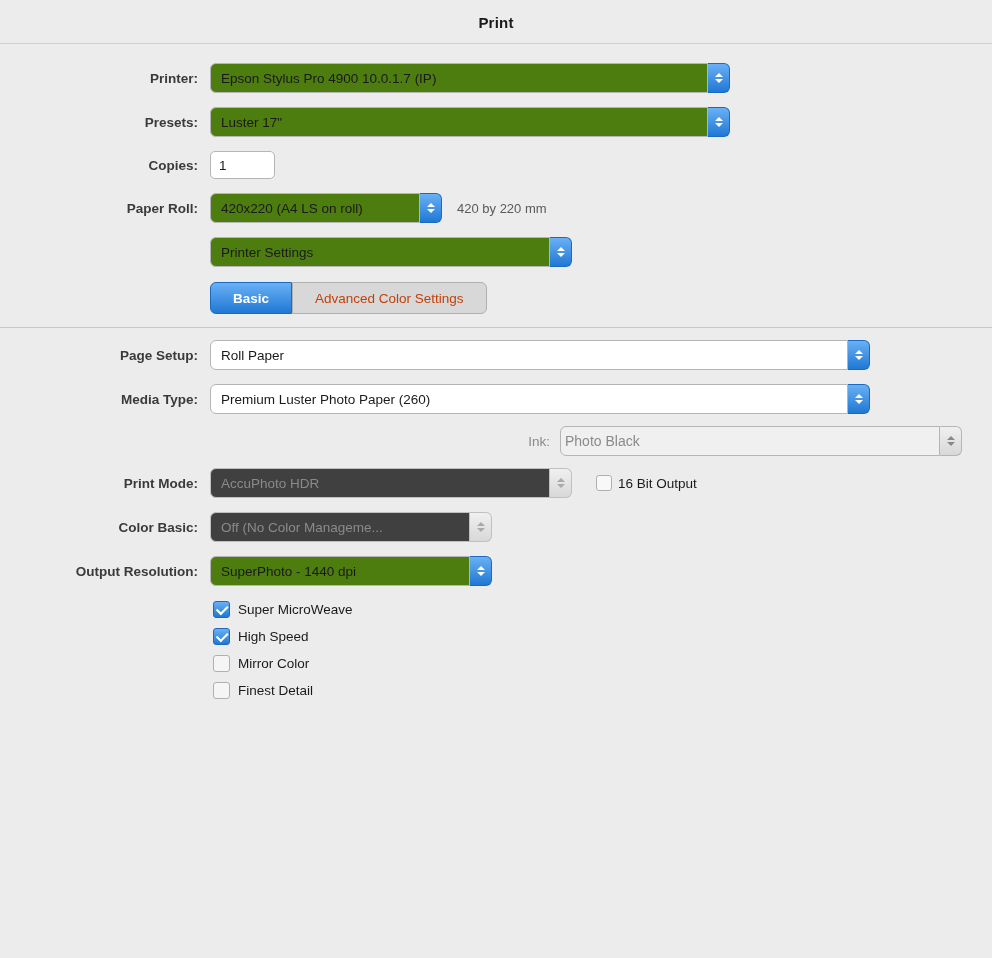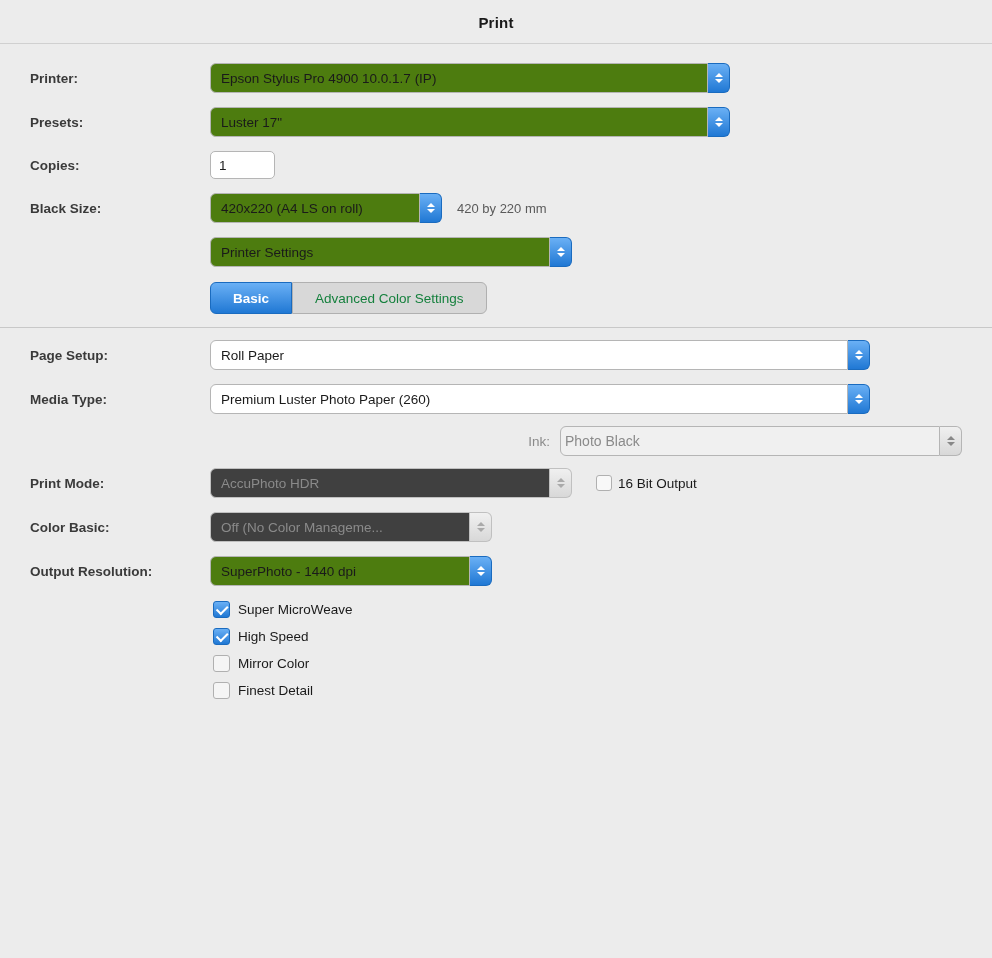--- a/index.html
+++ b/index.html
@@ -50,21 +50,21 @@
     }
 
     .form-row {
       display: flex;
       align-items: center;
       padding: 7px 30px 7px 30px;
       min-height: 38px;
     }
 
     .form-label {
-      text-align: left;
+      text-align: right;
       font-size: 13.5px;
       font-weight: 600;
       color: #3a3a3a;
       min-width: 180px;
       padding-right: 12px;
       flex-shrink: 0;
     }
 
     .form-control-wrap {
       display: flex;
@@ -156,21 +156,21 @@
     .tab-btn {
       padding: 5px 22px;
       font-size: 13.5px;
       font-weight: 500;
       border: 1.5px solid #b0b0b0;
       cursor: pointer;
       height: 32px;
       display: flex;
       align-items: center;
       background: #d8d8d8;
-      color: #15803d;
+      color: #c2410c;
     }
 
     .tab-btn.active {
       background: linear-gradient(180deg, #6ab0f5 0%, #2078d4 100%);
       color: #fff;
       border-color: #1a6bbf;
       font-weight: 600;
     }
 
     .tab-btn:first-child {
@@ -487,21 +487,21 @@
     </div>
 
     <div class="form-row">
       <div class="form-label">Copies:</div>
       <div class="form-control-wrap">
         <input type="text" class="copies-input" value="1" style="">
       </div>
     </div>
 
     <div class="form-row">
-      <div class="form-label">Black Size:</div>
+      <div class="form-label">Paper Roll:</div>
       <div class="form-control-wrap">
         <div class="blue-stepper-wrap">
           <select style="width:210px; border-radius:6px 0 0 6px;">
             <option>420x220 (A4 LS on roll)</option>
           </select>
           <div class="blue-stepper-btn">
             <span class="up"></span>
             <span class="down"></span>
           </div>
         </div>

